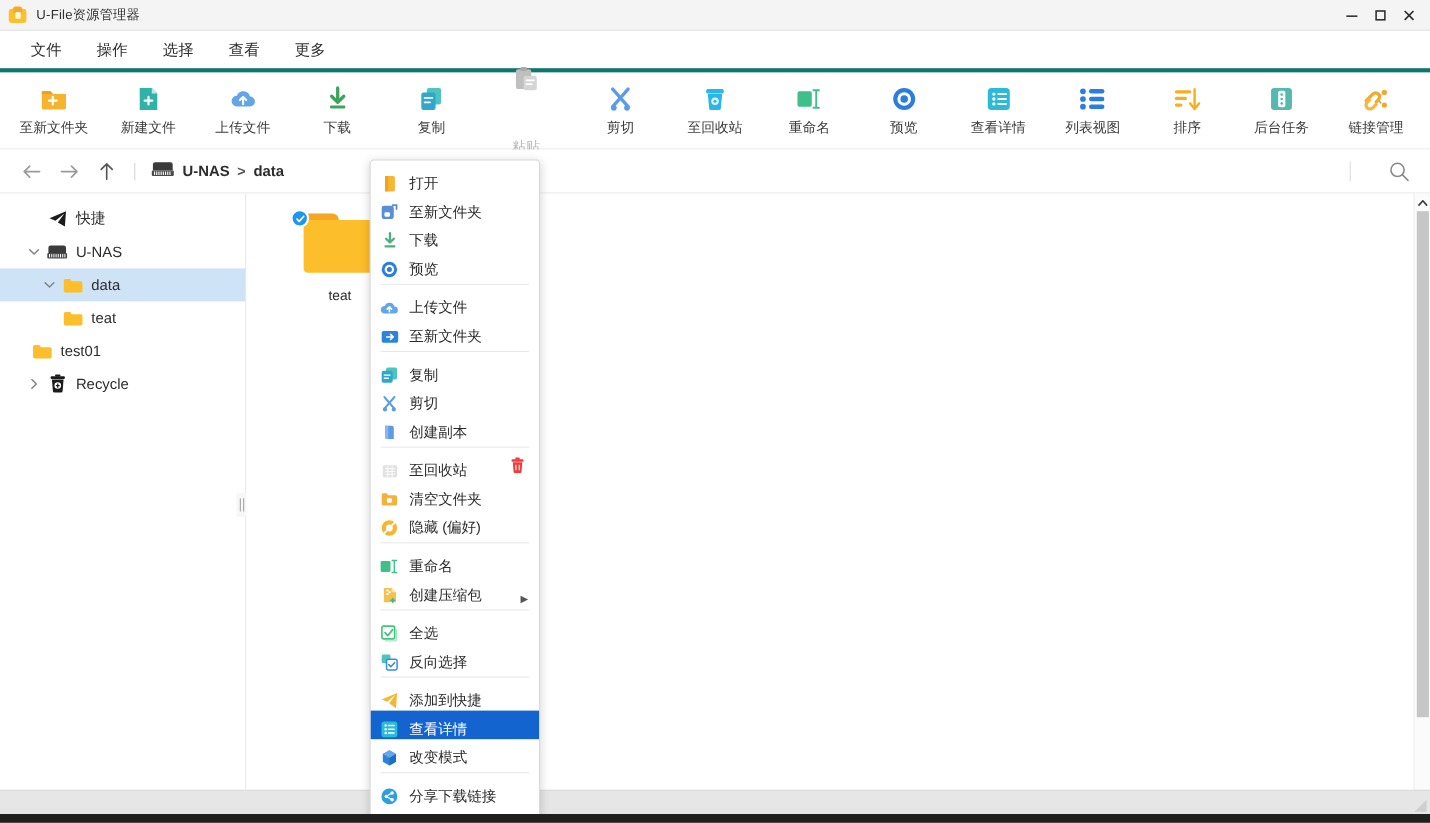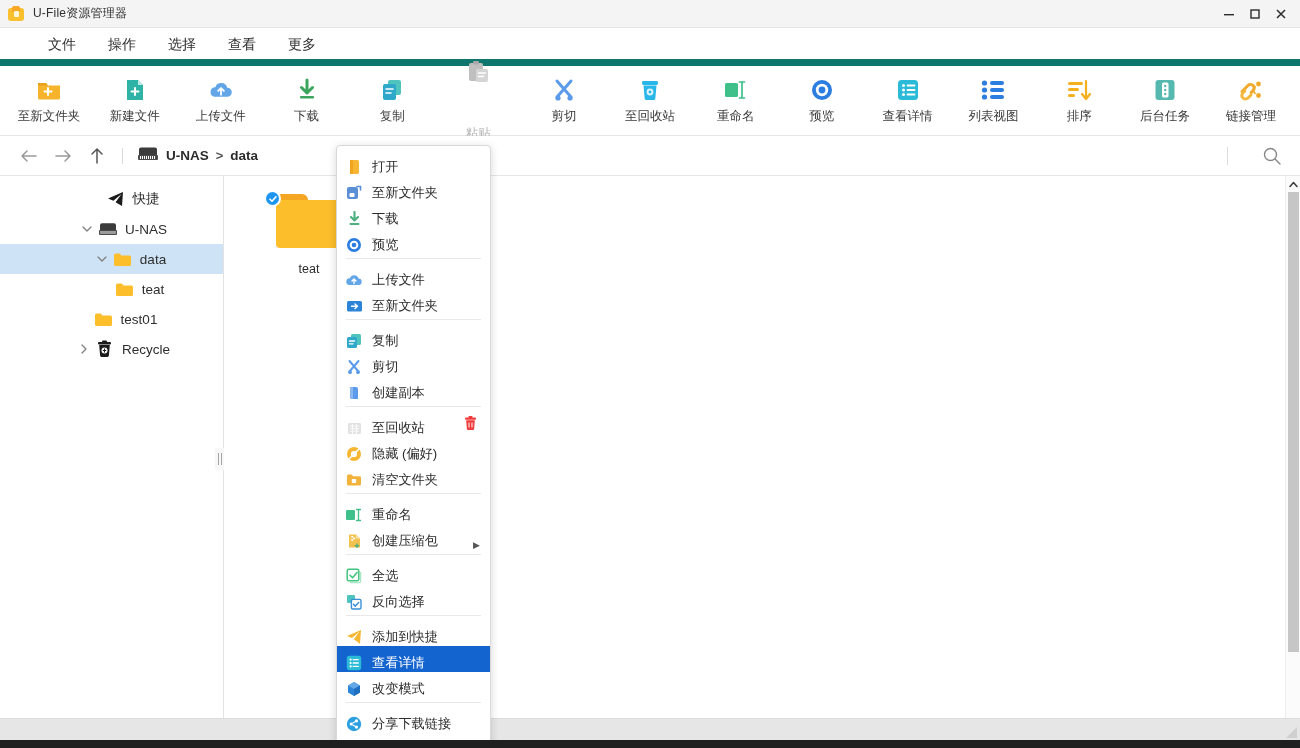--- a/index.html
+++ b/index.html
@@ -29,21 +29,21 @@
   .app-icon .b3 { position:absolute; left:5.5px; top:5px; width:5px; height:6px;
      background:#fff6d6; border-radius:1px; }
   .title-text { margin-left:9px; font-size:12px; color:#303030; letter-spacing:.2px; }
   .wbtns { position:absolute; right:6px; top:0; height:28px; display:flex; align-items:center; gap:0px; }
   .wbtn { width:26px; height:26px; display:flex; align-items:center; justify-content:center;
           color:#2b2b2b; font-size:13px; line-height:1; }
   .wbtn svg { display:block; }
 
   
   .menubar { height:38px; background:#fff; display:flex; align-items:center;
-             padding-left:32px; border-bottom:7px solid #0f766e; }
+             padding-left:12px; border-bottom:4px solid #0f766e; }
   .menubar .mi { padding:0 16px; font-size:14px; color:#2e2e2e; line-height:38px; height:38px; cursor:default; }
 
   
   .toolbar { height:70px; background:#fff; display:flex; align-items:center;
              border-bottom:1px solid #e6e6e6; padding:0 6px; }
   .tb-item { flex:1 1 0; height:62px; display:flex; flex-direction:column;
              align-items:center; justify-content:center; gap:5px; cursor:default; }
   .tb-icn { width:26px; height:26px; display:flex; align-items:center; justify-content:center; }
   .tb-lab { font-size:12.5px; color:#3a3a3a; white-space:nowrap; }
   .tb-item.disabled .tb-lab { color:#b6b6b6;margin-top:36px; }
@@ -60,21 +60,21 @@
   .crumb-sep { font-size:13px; color:#555; font-weight:bold; }
   .nav-divider2 { position:absolute; right:72px; width:1px; height:18px; background:#dcdcdc; }
   .search-ic { position:absolute; right:18px; top:50%; transform:translateY(-50%);
                width:20px; height:20px; color:#888; }
 
   
   .bodysplit { display:flex; height:555px; position:relative; }
   .sidebar { width:224px; background:#fff; border-right:1px solid #e3e3e3;
              position:relative; padding-top:8px; }
   .tree-row { height:30px; display:flex; align-items:center; font-size:13.5px; color:#2d2d2d;
-              cursor:default;justify-content:center; }
+              cursor:default; }
   .tree-row.sel { background:#cfe3f7; }
   .tw { width:22px; display:flex; align-items:center; justify-content:center; color:#808080; font-size:11px; }
   .ticon { width:20px; margin-right:7px; display:flex; align-items:center; justify-content:center; }
   .splitter { position:absolute; right:-1px; top:272px; width:9px; height:22px;
               background:#f7f7f7; display:flex; align-items:center; justify-content:center; }
   .splitter span { display:block; width:1px; height:12px; background:#a5a5a5; margin:0 1px; }
 
   .content { flex:1; background:#fff; position:relative; }
 
   
@@ -602,36 +602,36 @@
         <svg width="15" height="16" viewBox="0 0 15 16">
             <rect x="2" y="2.6" width="11" height="2.2" rx="1" fill="#ef3b3b"></rect>
             <rect x="5.4" y="1" width="4.2" height="2" rx="1" fill="#ef3b3b"></rect>
             <path d="M3.2 5.3h8.6l-.7 8.6a1.2 1.2 0 0 1-1.2 1.1H5.1a1.2 1.2 0 0 1-1.2-1.1z" fill="#ef3b3b"></path>
             <path d="M6 7.5v5M9 7.5v5" stroke="#fff" stroke-width="1"></path>
           </svg>
       </span>
     </div>
     <div class="cm-item">
       <span class="cm-ic">
+        <svg width="16" height="14" viewBox="0 0 16 14">
+            <path d="M1 2.8A1.4 1.4 0 0 1 2.4 1.4h3.4L7 3.2h6.6A1.4 1.4 0 0 1 15 4.6v6.6a1.4 1.4 0 0 1-1.4 1.4H2.4A1.4 1.4 0 0 1 1 11.2z" fill="#f2b33d"></path>
+            <rect x="5.8" y="6" width="4.4" height="4" rx=".8" fill="#fff"></rect>
+          </svg>
+      </span>
+      <span>清空文件夹</span>
+    </div>
+    <div class="cm-item">
+      <span class="cm-ic">
         <svg width="16" height="16" viewBox="0 0 16 16">
             <circle cx="8" cy="8" r="7" fill="#f5b731"></circle>
             <circle cx="8" cy="8" r="3.1" fill="#fff"></circle>
             <path d="M3.2 12.8L12.8 3.2" stroke="#fff" stroke-width="1.6" stroke-linecap="round"></path>
           </svg>
       </span>
       <span>隐藏 (偏好)</span>
-    </div>
-    <div class="cm-item">
-      <span class="cm-ic">
-        <svg width="16" height="14" viewBox="0 0 16 14">
-            <path d="M1 2.8A1.4 1.4 0 0 1 2.4 1.4h3.4L7 3.2h6.6A1.4 1.4 0 0 1 15 4.6v6.6a1.4 1.4 0 0 1-1.4 1.4H2.4A1.4 1.4 0 0 1 1 11.2z" fill="#f2b33d"></path>
-            <rect x="5.8" y="6" width="4.4" height="4" rx=".8" fill="#fff"></rect>
-          </svg>
-      </span>
-      <span>清空文件夹</span>
     </div>
 
     <div class="cm-sep"></div>
 
     <div class="cm-item">
       <span class="cm-ic">
         <svg width="18" height="14" viewBox="0 0 18 14">
             <rect x="1" y="2" width="9" height="10" rx="1.3" fill="#3fc08a"></rect>
             <path d="M13.5 1.5v11M11.5 1.5h4M11.5 12.5h4" stroke="#3fc08a" stroke-width="1.3" stroke-linecap="round"></path>
           </svg>

